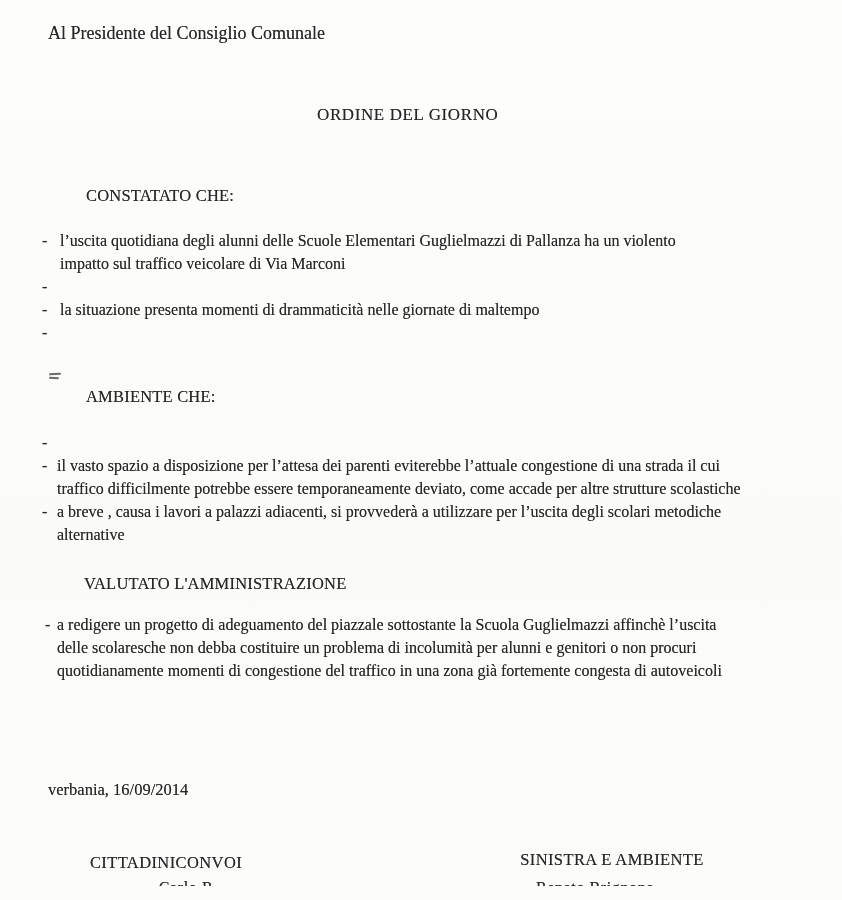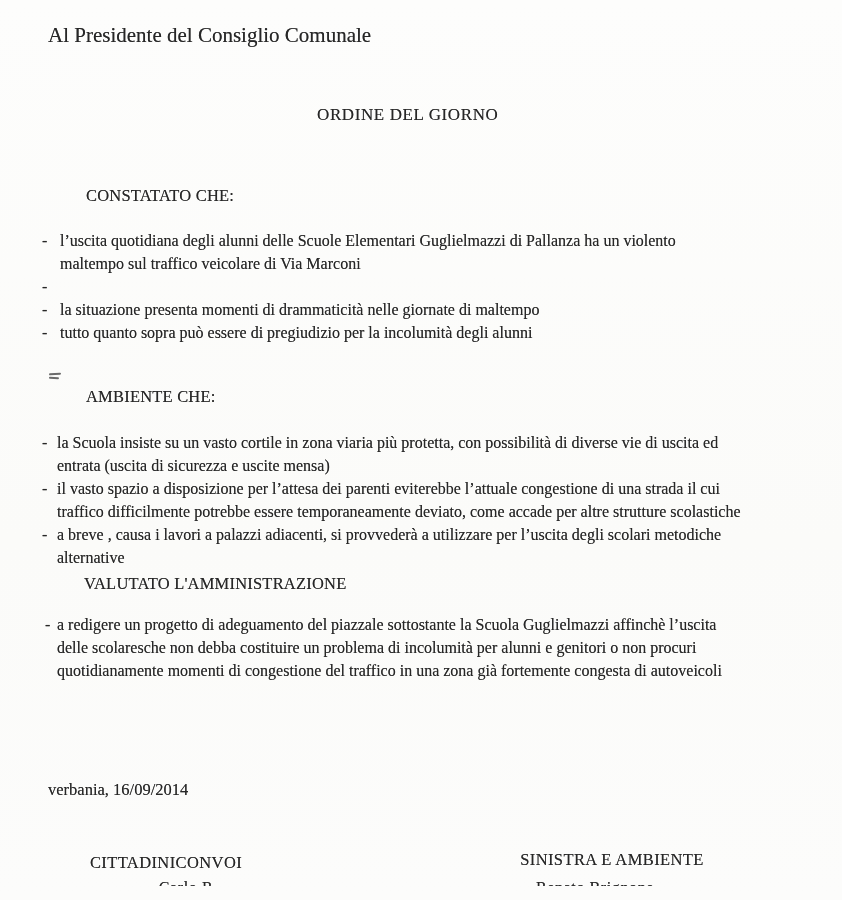--- a/index.html
+++ b/index.html
@@ -8,21 +8,21 @@
     width: 842px;
     height: 900px;
     overflow: hidden;
     background: linear-gradient(180deg, #fdfdfc 0%, #fbfbf9 60%, #fcfcfb 100%);
     font-family: "Liberation Serif", "DejaVu Serif", serif;
     color: #272727;
   }
   .scan-text { text-shadow: 0 0 0.6px rgba(60,60,60,0.65); }
   .abs { position: absolute; }
 
-  .addressee { left: 48px; top: 23px; font-size: 21px; }
+  .addressee { left: 48px; top: 23px; font-size: 18px; }
   .doc-title { left: 317px; top: 81px; font-size: 17px; letter-spacing: 0.6px; margin-top: 24px; }
 
   .heading { font-size: 16.5px; letter-spacing: 0.2px; margin-left: 38px; }
   .heading-constatato { left: 48px; top: 186px; }
   .heading-valutato   { left: 48px; top: 387px; }
   .heading-impegna    { left: 46px; top: 574px; }
 
   .bullets { font-size: 16px; line-height: 23px; }
   .bullet  { display: flex; align-items: flex-start; }
   .dash    { flex: none; }
@@ -69,47 +69,44 @@
   <div class="abs addressee scan-text">Al Presidente del Consiglio Comunale</div>
 
   <div class="abs doc-title scan-text">ORDINE DEL GIORNO</div>
 
   <div class="abs heading heading-constatato scan-text">CONSTATATO CHE:</div>
 
   <div class="abs bullets list-constatato scan-text">
     <div class="bullet">
       <span class="dash">-</span>
       <span class="btext">l’uscita quotidiana degli alunni delle Scuole Elementari Guglielmazzi di Pallanza ha un violento
-maltempo sul traffico veicolare di Via Marconi</span>
+impatto sul traffico veicolare di Via Marconi</span>
     </div>
     <div class="bullet">
       <span class="dash">-</span>
     </div>
     <div class="bullet">
       <span class="dash">-</span>
       <span class="btext">la situazione presenta momenti di drammaticità nelle giornate di maltempo</span>
     </div>
     <div class="bullet">
       <span class="dash">-</span>
-      <span class="btext">tutto quanto sopra può essere di pregiudizio per la incolumità degli alunni</span>
     </div>
   </div>
 
   <div class="abs scribble">
     <div class="w1"></div>
     <div class="w2"></div>
   </div>
 
   <div class="abs heading heading-valutato scan-text">AMBIENTE CHE:</div>
 
   <div class="abs bullets list-valutato scan-text">
     <div class="bullet">
       <span class="dash">-</span>
-      <span class="btext">la Scuola insiste su un vasto cortile in zona viaria più protetta, con possibilità di diverse vie di uscita ed
-entrata (uscita di sicurezza e uscite mensa)</span>
     </div>
     <div class="bullet">
       <span class="dash">-</span>
       <span class="btext">il vasto spazio a disposizione per l’attesa dei parenti eviterebbe l’attuale congestione di una strada il cui
 traffico difficilmente potrebbe essere temporaneamente deviato, come accade per altre strutture scolastiche</span>
     </div>
     <div class="bullet">
       <span class="dash">-</span>
       <span class="btext">a breve , causa i lavori a palazzi adiacenti, si provvederà a utilizzare per l’uscita degli scolari metodiche
 alternative</span>

